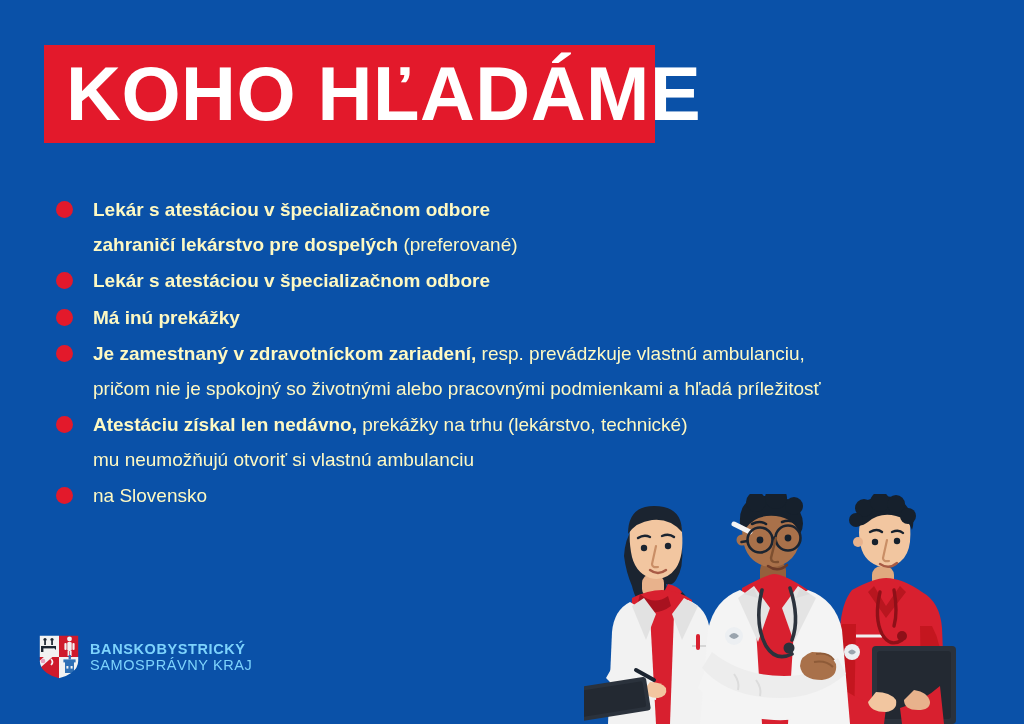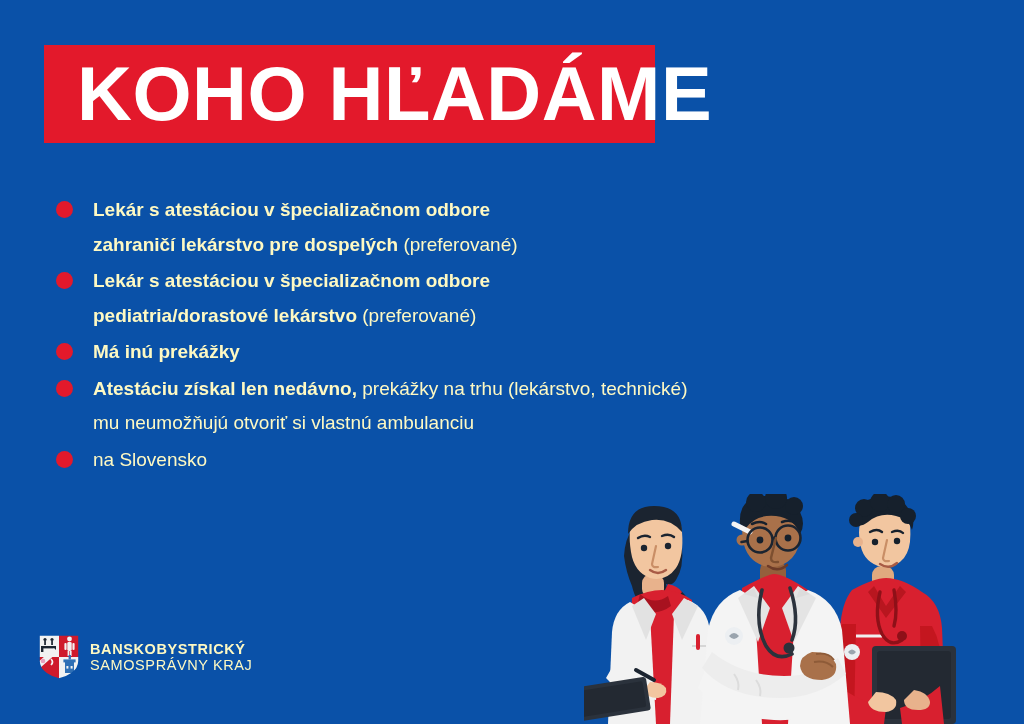--- a/index.html
+++ b/index.html
@@ -33,21 +33,21 @@
     background: #e3192b;
     display: flex;
     align-items: center;
   }
   #title-text {
     color: #ffffff;
     font-size: 76px;
     line-height: 78px;
     font-weight: 700;
     letter-spacing: 0.5px;
-    padding-left: 33px;
+    padding-left: 22px;
     white-space: nowrap;
     font-stretch: condensed;
     text-align: center;
   }
 
   
   #bullet-list {
     position: absolute;
     left: 56px;
     top: 193px;
@@ -89,21 +89,21 @@
     align-items: center;
     gap: 10px;
   }
   #crest {
     width: 42px;
     height: 46px;
     position: relative;
     flex: 0 0 auto;
   }
   #logo-text {
-    color: #fef9c3;
+    color: #7dd3fc;
     line-height: 1.12;
   }
   #logo-line1 {
     font-size: 14.5px;
     font-weight: 700;
     letter-spacing: 0.6px;
     display: block;
   }
   #logo-line2 {
     font-size: 14.5px;
@@ -132,25 +132,29 @@
 
   <div id="bullet-list">
       <div class="bullet-item">
         <span class="bullet-dot"></span>
         <div class="bullet-line"><span class="b">Lekár s atestáciou v špecializačnom odbore</span></div>
         <div class="bullet-line"><span class="b">zahraničí lekárstvo pre dospelých</span><span class="r"> (preferované)</span></div>
       </div>
       <div class="bullet-item">
         <span class="bullet-dot"></span>
         <div class="bullet-line"><span class="b">Lekár s atestáciou v špecializačnom odbore</span></div>
-        <div class="bullet-line"><span class="b">pediatria/dorastové lekárstvo</span><span class="r"> (preferované)</span></div>
       </div>
       <div class="bullet-item">
         <span class="bullet-dot"></span>
         <div class="bullet-line"><span class="b">Má inú prekážky</span></div>
+      </div>
+      <div class="bullet-item">
+        <span class="bullet-dot"></span>
+        <div class="bullet-line"><span class="b">Je zamestnaný v zdravotníckom zariadení,</span><span class="r"> resp. prevádzkuje vlastnú ambulanciu,</span></div>
+        <div class="bullet-line"><span class="r">pričom nie je spokojný so životnými alebo pracovnými podmienkami a hľadá príležitosť</span></div>
       </div>
       <div class="bullet-item">
         <span class="bullet-dot"></span>
         <div class="bullet-line"><span class="b">Atestáciu získal len nedávno,</span><span class="r"> prekážky na trhu (lekárstvo, technické)</span></div>
         <div class="bullet-line"><span class="r">mu neumožňujú otvoriť si vlastnú ambulanciu</span></div>
       </div>
       <div class="bullet-item">
         <span class="bullet-dot"></span>
         <div class="bullet-line"><span class="r">na Slovensko</span></div>
       </div>

